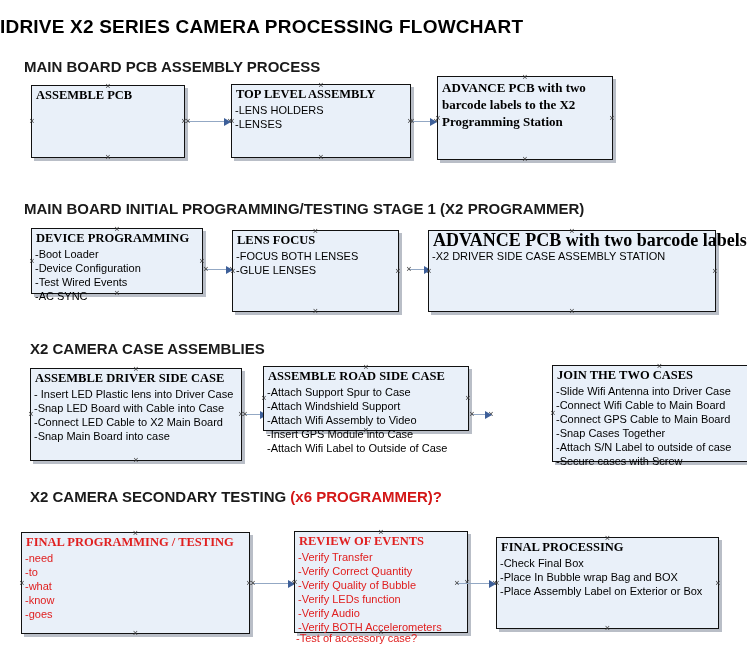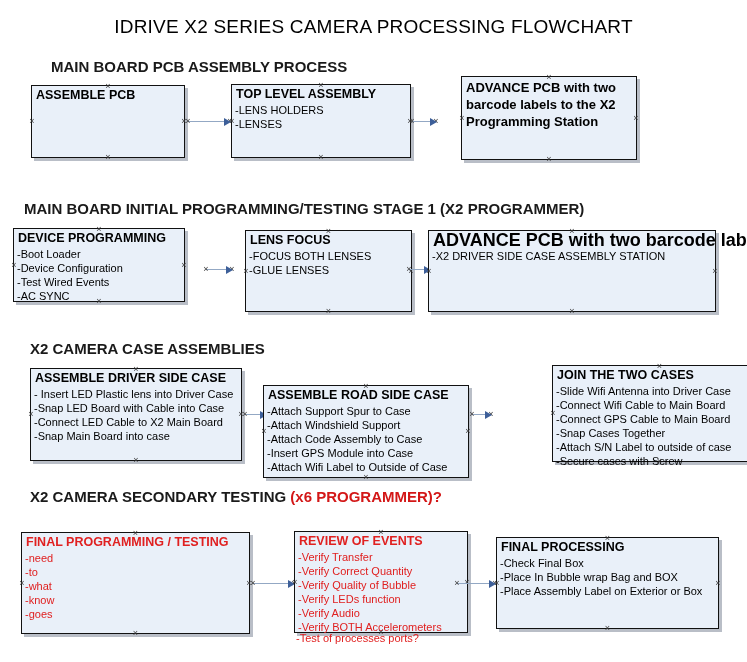--- a/index.html
+++ b/index.html
@@ -8,23 +8,23 @@
     background:#ffffff;
     font-family:"Liberation Sans", sans-serif;
     overflow:hidden;
     position:relative;
   }
   #canvas{position:relative;width:747px;height:662px;}
 
   .title{
     position:absolute;
     left:0;right:0;top:16px;
-    text-align:center;
+    text-align:left;
     font-size:19px;
-    font-weight:normal;
+    font-weight:bold;
     color:#000000;
     letter-spacing:0.2px;
   }
 
   .section-head{
     position:absolute;
     font-size:15px;
     font-weight:bold;
     color:#1a1a1a;
     white-space:nowrap;
@@ -40,20 +40,21 @@
     box-sizing:border-box;
     overflow:visible;
   }
   .node .hdr{
     font-size:12.5px;
     font-weight:bold;
     color:#000000;
     line-height:15px;
     padding:2px 0 1px 4px;
     white-space:nowrap;
+    font-family:Liberation Serif, serif;
   }
   .node ul{
     list-style:none;
     margin:0;
     padding:0 0 0 3px;
   }
   .node li{
     font-size:11px;
     line-height:14px;
     color:#000000;
@@ -112,21 +113,21 @@
     white-space:nowrap;
   }
 </style>
 </head>
 <body>
 
 <div id="canvas">
 
   <div class="title">IDRIVE X2  SERIES CAMERA PROCESSING FLOWCHART</div>
 
-  <div class="section-head" style="left:24px;top:58px;margin-left:27px;">
+  <div class="section-head" style="left:24px;top:58px;">
     <span>MAIN BOARD PCB ASSEMBLY PROCESS</span>
   </div>
 
   <div class="node" style="left:31px;top:85px;width:154px;height:73px;">
     <div class="hdr">ASSEMBLE PCB</div>
     <span class="handle" style="left:50%;top:0;"></span>
     <span class="handle" style="left:50%;top:100%;"></span>
     <span class="handle" style="left:0;top:50%;"></span>
     <span class="handle" style="left:100%;top:50%;"></span>
   </div>
@@ -146,52 +147,52 @@
     <span class="handle" style="left:50%;top:100%;"></span>
     <span class="handle" style="left:0;top:50%;"></span>
     <span class="handle" style="left:100%;top:50%;"></span>
   </div>
 
   <div class="arrow" style="left:412px;top:121px;width:24px;">
     <span class="h-start"></span>
     <span class="h-end"></span>
   </div>
 
-  <div class="node bold-body" style="left:461px;top:76px;width:176px;height:84px;">
+  <div class="node bold-body" style="left:437px;top:76px;width:176px;height:84px;">
     <div class="hdr">ADVANCE PCB with two barcode labels to the  X2 Programming Station</div>
     <span class="handle" style="left:50%;top:0;"></span>
     <span class="handle" style="left:50%;top:100%;"></span>
     <span class="handle" style="left:0;top:50%;"></span>
     <span class="handle" style="left:100%;top:50%;"></span>
   </div>
 
   <div class="section-head" style="left:24px;top:200px;">
     <span>MAIN BOARD INITIAL PROGRAMMING/TESTING STAGE 1 (X2 PROGRAMMER)</span>
   </div>
 
-  <div class="node" style="left:13px;top:228px;width:172px;height:74px;">
+  <div class="node" style="left:31px;top:228px;width:172px;height:66px;">
     <div class="hdr">DEVICE PROGRAMMING</div>
     <ul>
       <li>-Boot Loader</li>
       <li>-Device Configuration</li>
       <li>-Test Wired Events</li>
       <li>-AC SYNC</li>
     </ul>
     <span class="handle" style="left:50%;top:0;"></span>
     <span class="handle" style="left:50%;top:100%;"></span>
     <span class="handle" style="left:0;top:50%;"></span>
     <span class="handle" style="left:100%;top:50%;"></span>
   </div>
 
   <div class="arrow" style="left:206px;top:269px;width:26px;">
     <span class="h-start"></span>
     <span class="h-end"></span>
   </div>
 
-  <div class="node" style="left:245px;top:230px;width:167px;height:82px;">
+  <div class="node" style="left:232px;top:230px;width:167px;height:82px;">
     <div class="hdr">LENS FOCUS</div>
     <ul>
       <li>-FOCUS BOTH LENSES</li>
       <li>-GLUE LENSES</li>
     </ul>
     <span class="handle" style="left:50%;top:0;"></span>
     <span class="handle" style="left:50%;top:100%;"></span>
     <span class="handle" style="left:0;top:50%;"></span>
     <span class="handle" style="left:100%;top:50%;"></span>
   </div>
@@ -228,26 +229,26 @@
     <span class="handle" style="left:50%;top:100%;"></span>
     <span class="handle" style="left:0;top:50%;"></span>
     <span class="handle" style="left:100%;top:50%;"></span>
   </div>
 
   <div class="arrow" style="left:245px;top:414px;width:21px;">
     <span class="h-start"></span>
     <span class="h-end"></span>
   </div>
 
-  <div class="node" style="left:263px;top:385px;width:206px;height:93px;">
+  <div class="node" style="left:263px;top:366px;width:206px;height:65px;">
     <div class="hdr">ASSEMBLE ROAD SIDE CASE</div>
     <ul>
       <li>-Attach Support Spur to Case</li>
       <li>-Attach Windshield Support</li>
-      <li>-Attach Code Assembly to Case</li>
+      <li>-Attach Wifi Assembly to Video</li>
       <li>-Insert GPS Module into Case</li>
       <li>-Attach Wifi Label to Outside of Case</li>
     </ul>
     <span class="handle" style="left:50%;top:0;"></span>
     <span class="handle" style="left:50%;top:100%;"></span>
     <span class="handle" style="left:0;top:50%;"></span>
     <span class="handle" style="left:100%;top:50%;"></span>
   </div>
 
   <div class="arrow" style="left:472px;top:414px;width:19px;">
@@ -304,21 +305,21 @@
       <li>-Verify LEDs function</li>
       <li>-Verify Audio</li>
       <li>-Verify BOTH Accelerometers</li>
     </ul>
     <span class="handle" style="left:50%;top:0;"></span>
     <span class="handle" style="left:50%;top:100%;"></span>
     <span class="handle" style="left:0;top:50%;"></span>
     <span class="handle" style="left:100%;top:50%;"></span>
   </div>
 
-  <div class="overflow-line" style="left:296px;top:631px;">-Test of processes ports?</div>
+  <div class="overflow-line" style="left:296px;top:631px;">-Test of accessory case?</div>
 
   <div class="arrow" style="left:457px;top:583px;width:38px;">
     <span class="h-start"></span>
     <span class="h-end"></span>
   </div>
 
   <div class="node" style="left:496px;top:537px;width:223px;height:92px;">
     <div class="hdr">FINAL PROCESSING</div>
     <ul>
       <li> -Check Final Box</li>

